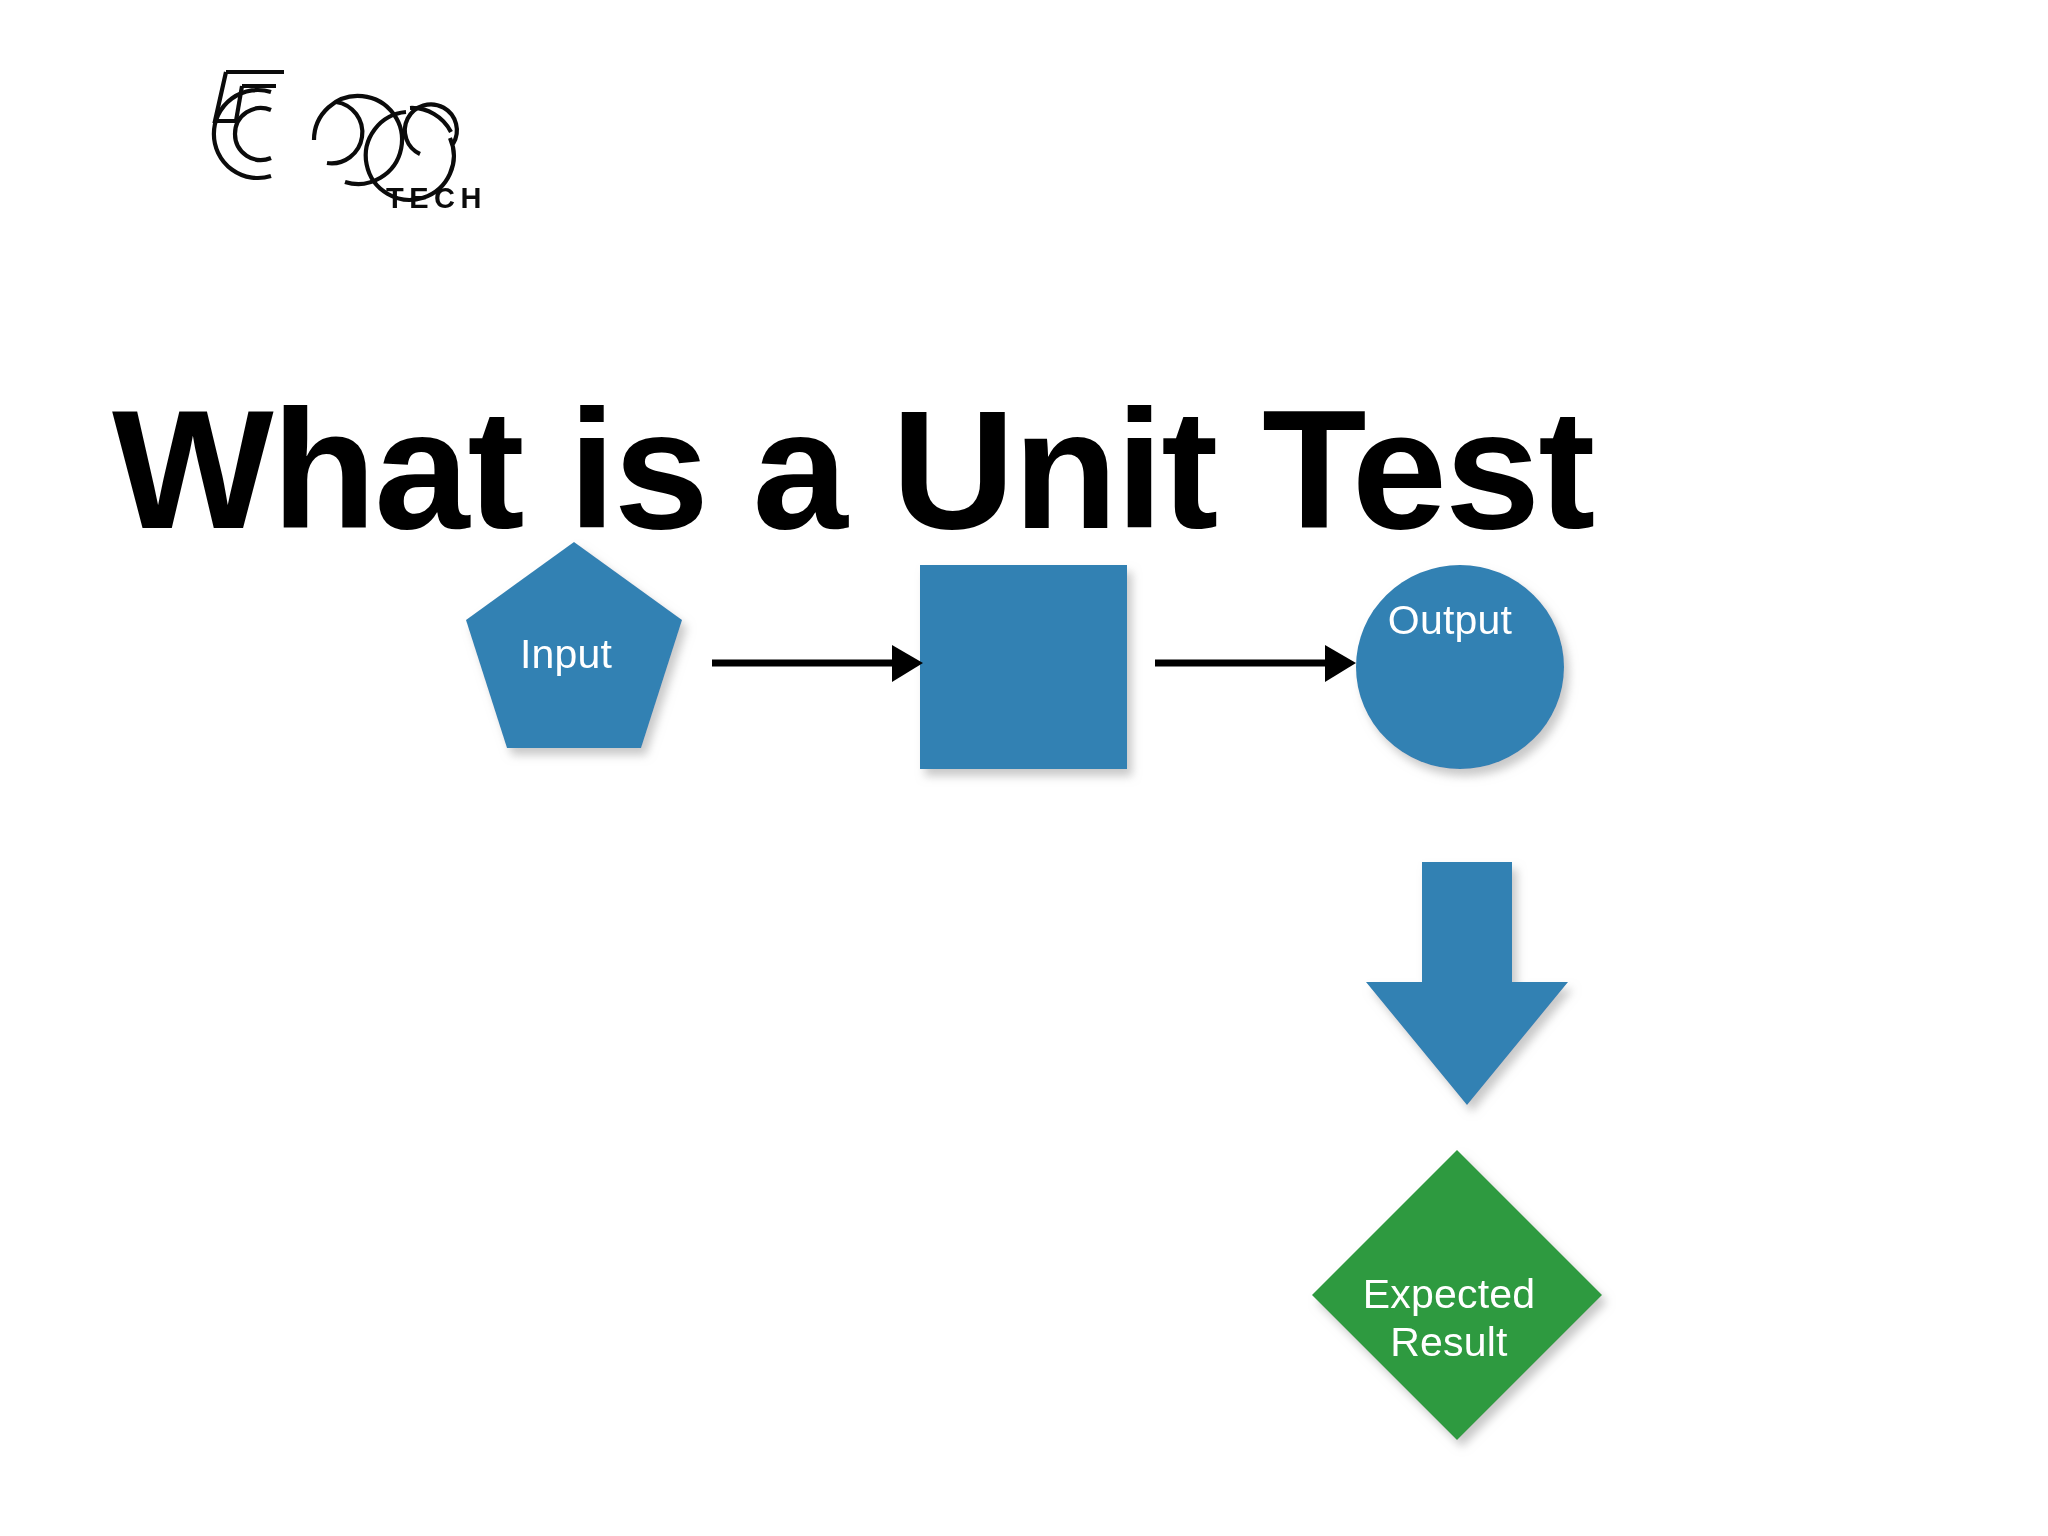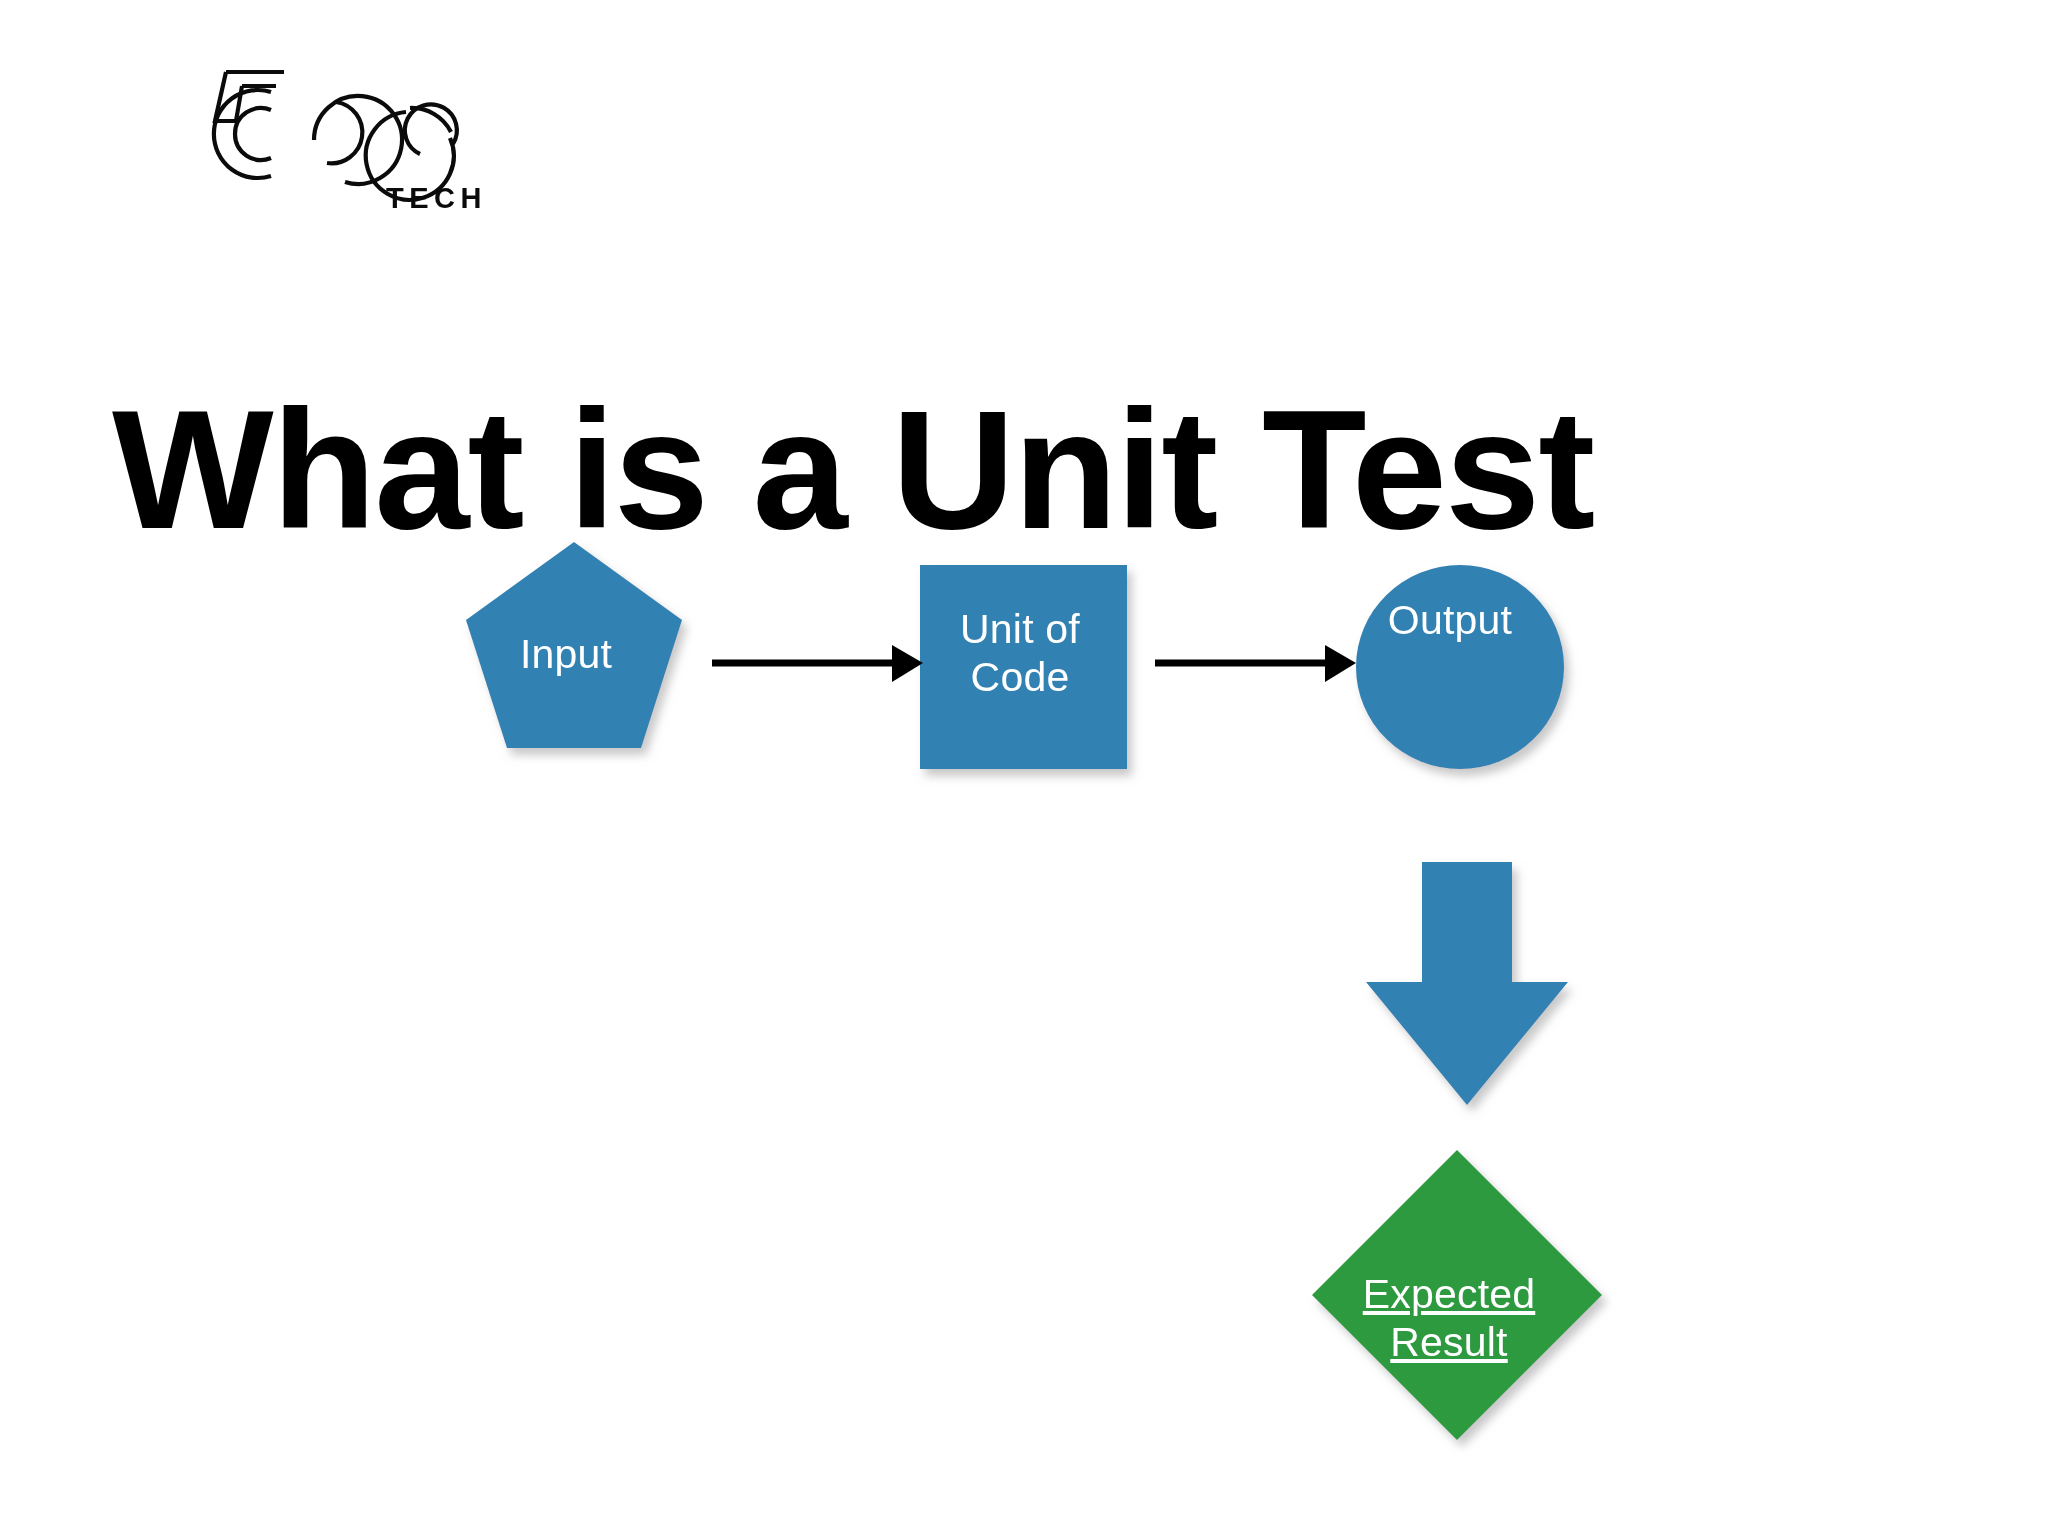--- a/index.html
+++ b/index.html
@@ -70,21 +70,21 @@
     line-height: 48px;
     text-align: center;
     white-space: pre-line;
     letter-spacing: 0.2px;
   }
 
   
   .lbl-input   { left: 466px;  top: 630px;  width: 200px; }
   .lbl-unit    { left: 900px;  top: 605px;  width: 240px; }
   .lbl-output  { left: 1330px; top: 596px;  width: 240px; }
-  .lbl-result  { left: 1284px; top: 1270px; width: 330px; text-decoration: underline; }
+  .lbl-result  { left: 1284px; top: 1270px; width: 330px; }
 
   
   .hit {
     position: absolute;
     pointer-events: auto;
   }
   .hit-input  { left: 466px;  top: 543px;  width: 216px; height: 217px; }
   .hit-unit   { left: 920px;  top: 565px;  width: 207px; height: 204px; }
   .hit-output { left: 1356px; top: 565px;  width: 208px; height: 205px; }
   .hit-arrow1 { left: 712px;  top: 645px;  width: 205px; height: 30px; }
@@ -154,22 +154,20 @@
       </g>
 
       <polygon points="1422,862 1512,862 1512,982 1568,982 1467,1105 1366,982 1422,982" fill="#3381b3" filter="url(#softshadow)"></polygon>
 
       <polygon points="1457,1150 1602,1295 1457,1440 1312,1295" fill="#2f9a41" filter="url(#softshadow)"></polygon>
     </svg>
   </div>
 
   <div class="shape-label lbl-input">Input</div>
 
-  <div class="shape-label lbl-unit">Unit of
-Code</div>
 
   <div class="shape-label lbl-output">Output</div>
 
   <div class="shape-label lbl-result">Expected
 Result</div>
 
   <div class="hit hit-input"></div>
   <div class="hit hit-unit"></div>
   <div class="hit hit-output"></div>
   <div class="hit hit-arrow1"></div>

